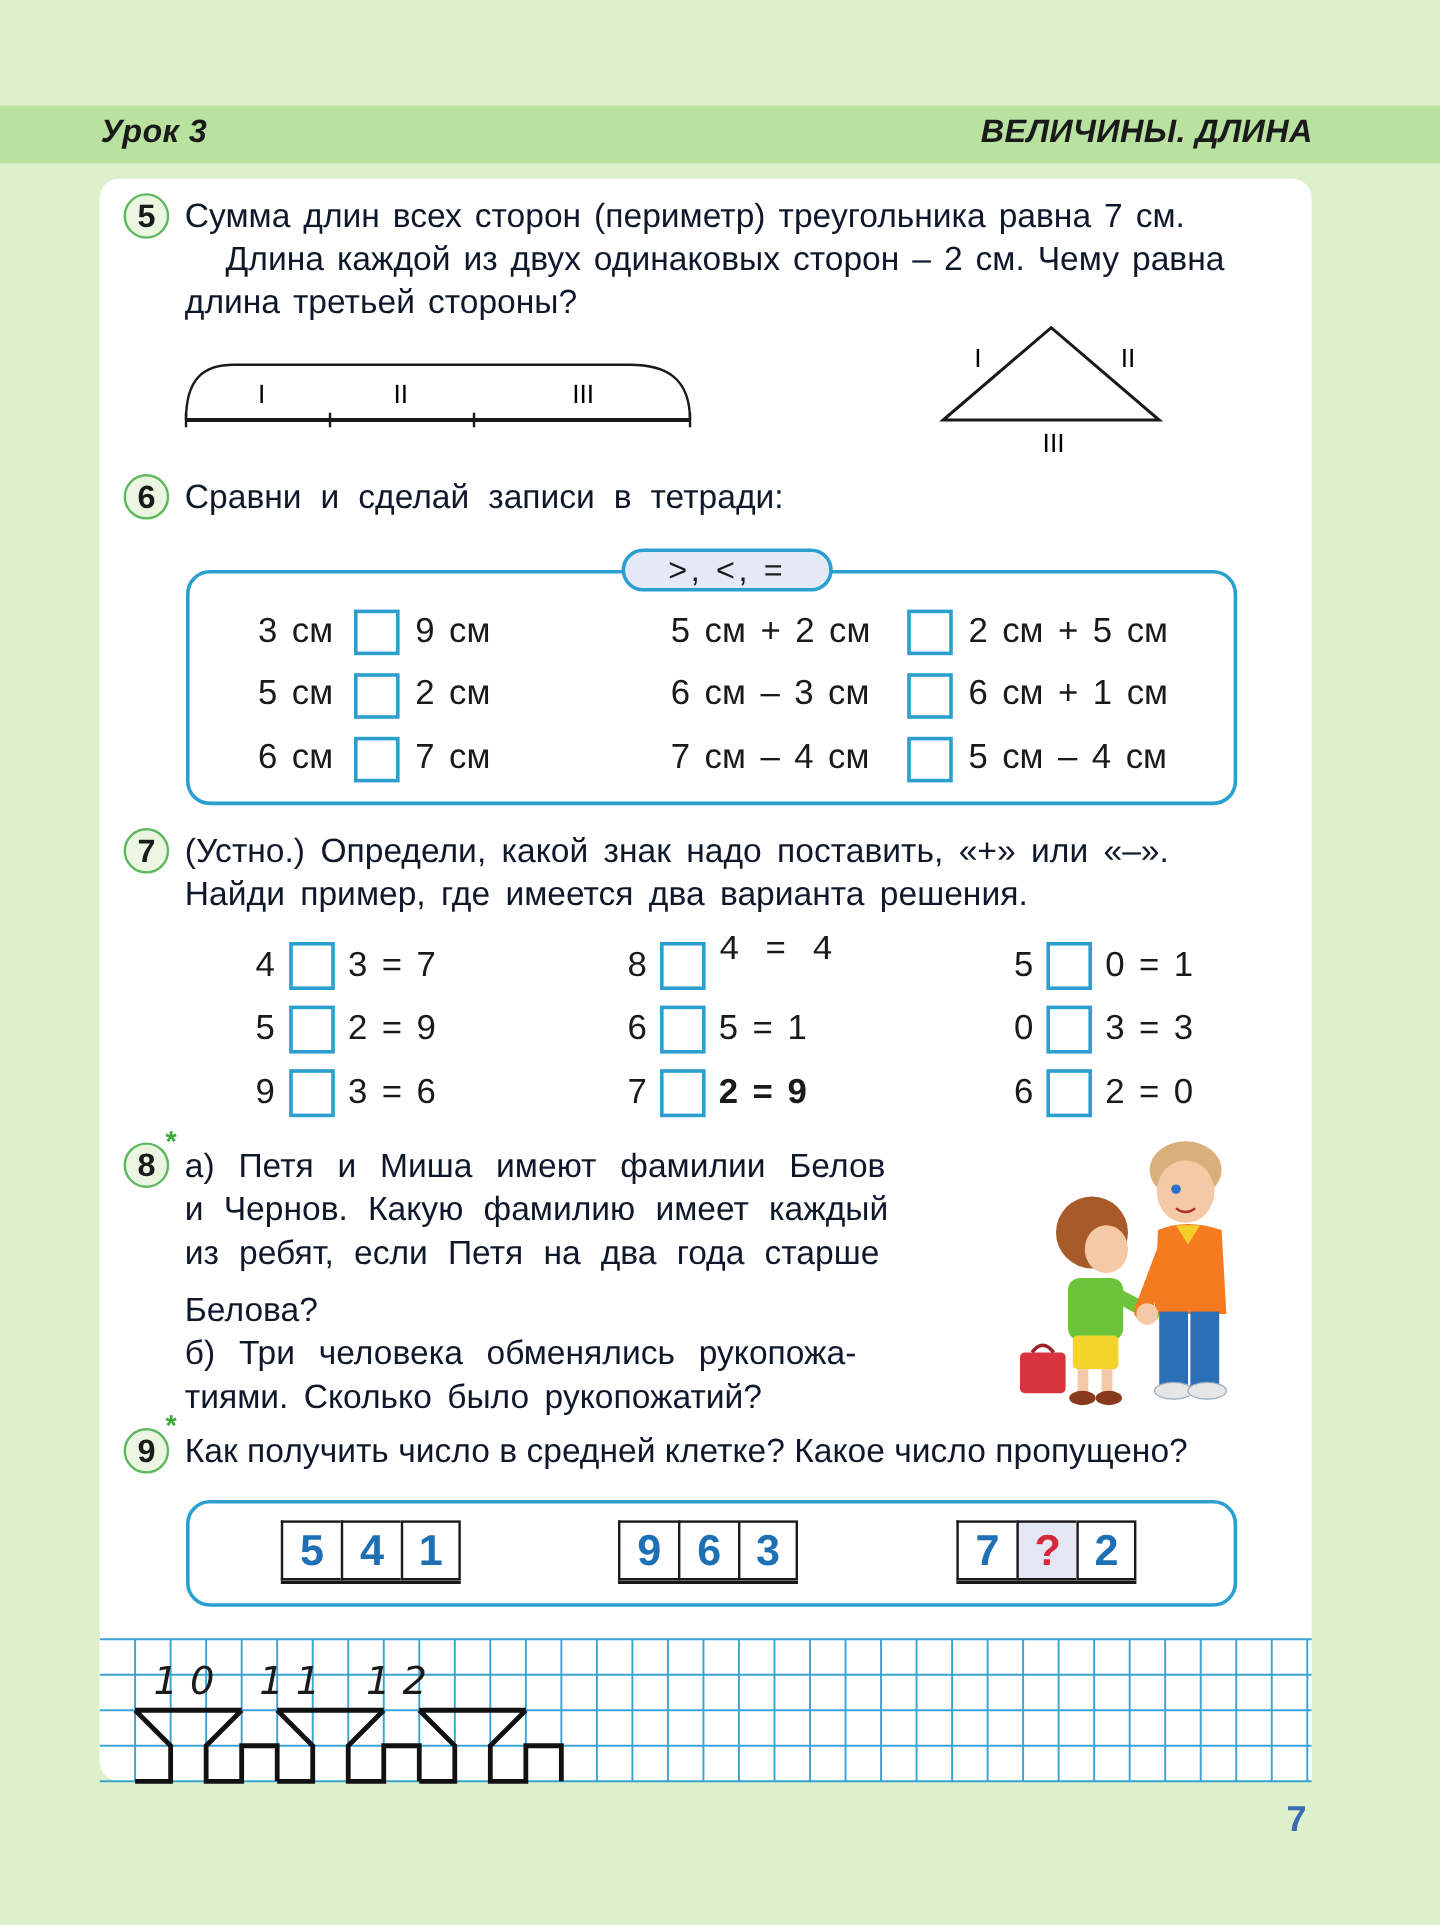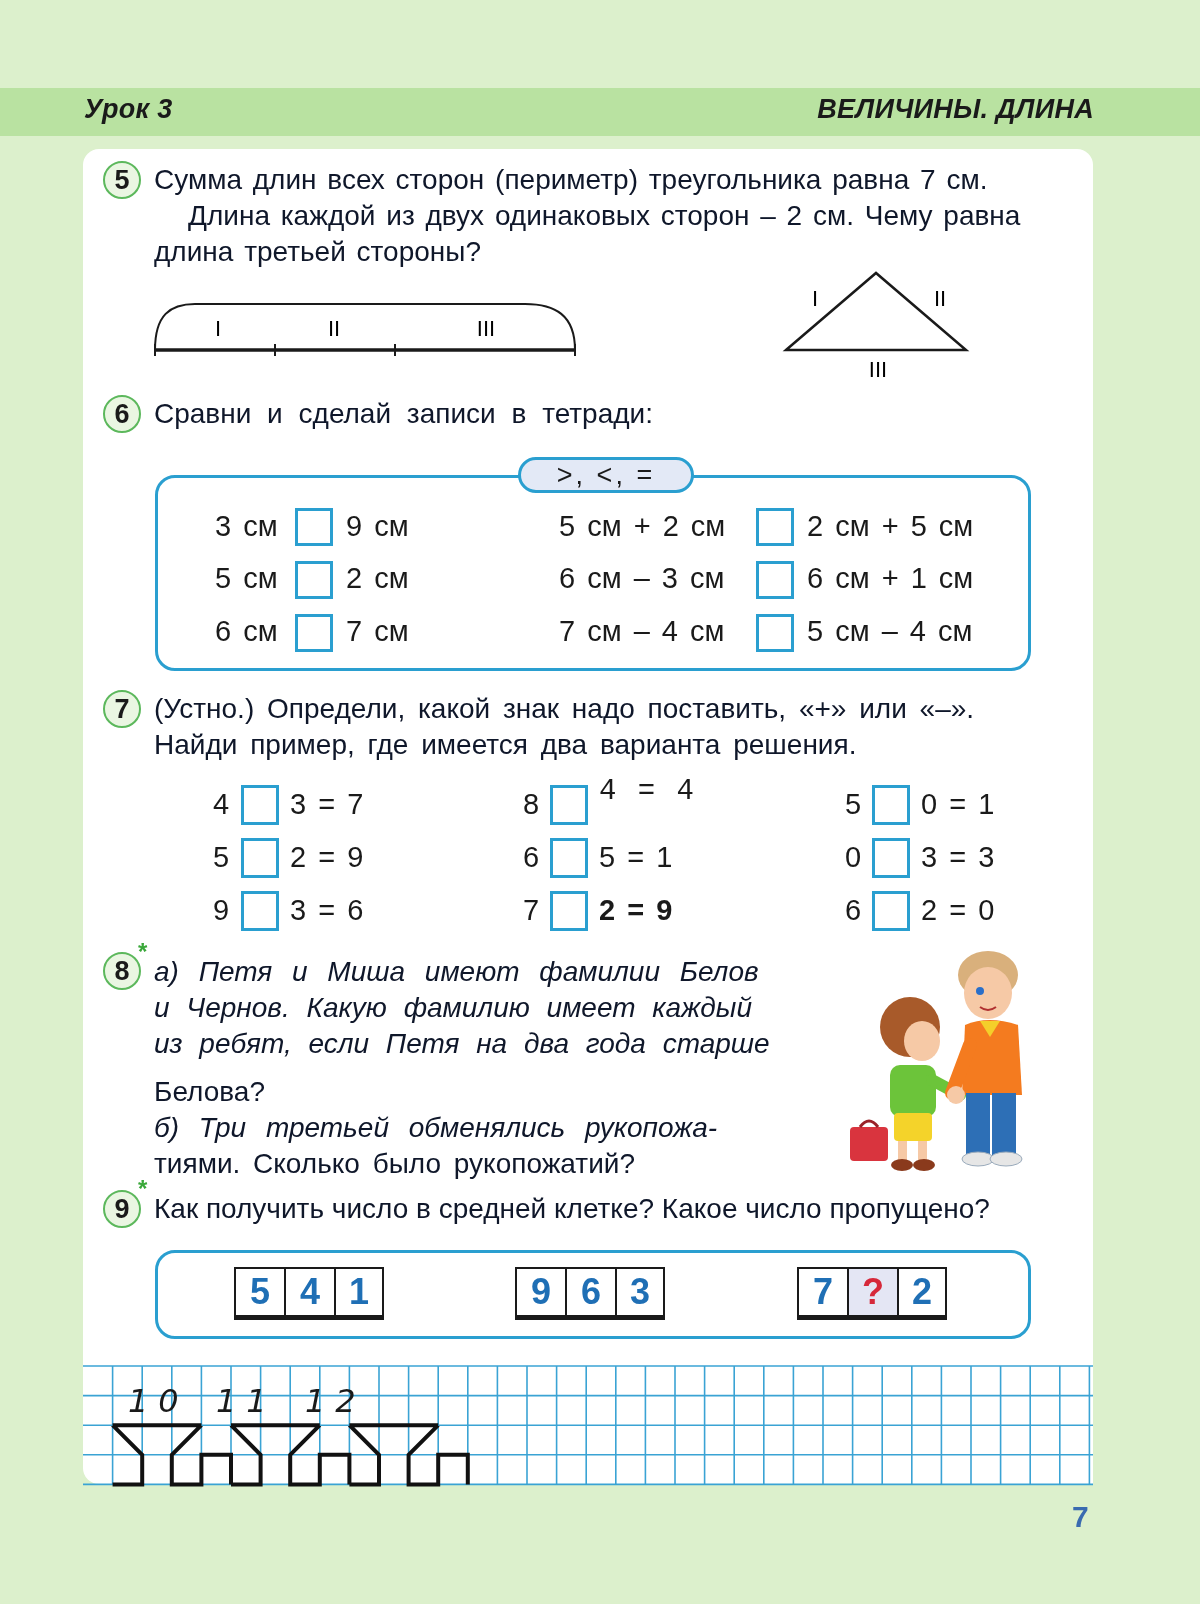--- a/index.html
+++ b/index.html
@@ -31,21 +31,21 @@
     box-sizing: border-box; display: flex; align-items: center; justify-content: center;
     font-weight: bold; font-size: 27px; color: #1a1a1a;
   }
   .star {
     position: absolute; color: #3aa83a; font-weight: bold; font-size: 24px; line-height: 1;
   }
   .text {
     position: absolute; font-size: 28px; line-height: 36px; color: #0f172a;
     word-spacing: 3px;
   }
-  .text.justify { text-align: justify; text-align-last: left; font-style: italic; }
+  .text.justify { text-align: justify; text-align-last: left; }
 
   
   .compare-box {
     position: absolute; left: 155px; top: 475px; width: 876px; height: 196px;
     border: 3px solid #2a9fd0; border-radius: 20px; box-sizing: border-box;
   }
   .sign-pill {
     position: absolute; left: 518px; top: 457px; width: 176px; height: 36px;
     border: 3px solid #2a9fd0; border-radius: 20px; background: #e3e9f6;
     box-sizing: border-box; display: flex; align-items: center; justify-content: center;
@@ -184,21 +184,21 @@
 <div class="blank" style="left:872px; top:891px; height:40px;"></div>
 <div class="expr" style="left:921px; top:892px;">2 = 0</div>
 
 <div class="task-num" style="left:103px; top:952px;">8</div>
 <div class="star" style="left:138px; top:940px;">*</div>
 <div style="position:absolute; left:154px; top:954px; width:636px;">
   <div class="text justify" style="position:static; word-spacing:12px;">а) Петя и Миша имеют фамилии Белов</div>
   <div class="text justify" style="position:static; word-spacing:9px;">и Чернов. Какую фамилию имеет каждый</div>
   <div class="text justify" style="position:static; word-spacing:9px;">из ребят, если Петя на два года старше</div>
   <div class="text" style="position:static;margin-top:12px;">Белова?</div>
-  <div class="text justify" style="position:static; word-spacing:12px;">б) Три третьей обменялись рукопожа-</div>
+  <div class="text justify" style="position:static; word-spacing:12px;">б) Три человека обменялись рукопожа-</div>
   <div class="text" style="position:static; word-spacing:5px;">тиями. Сколько было рукопожатий?</div>
 </div>
 
 <svg class="illustration" width="200" height="230" viewBox="0 0 200 230">
 
   <rect x="10" y="182" width="38" height="34" rx="4" fill="#d9343e"></rect>
   <path d="M20,182 Q29,170 38,182" fill="none" stroke="#9a2228" stroke-width="3"></path>
 
   <g>
     <ellipse cx="70" cy="82" rx="30" ry="30" fill="#a85a2a"></ellipse>

